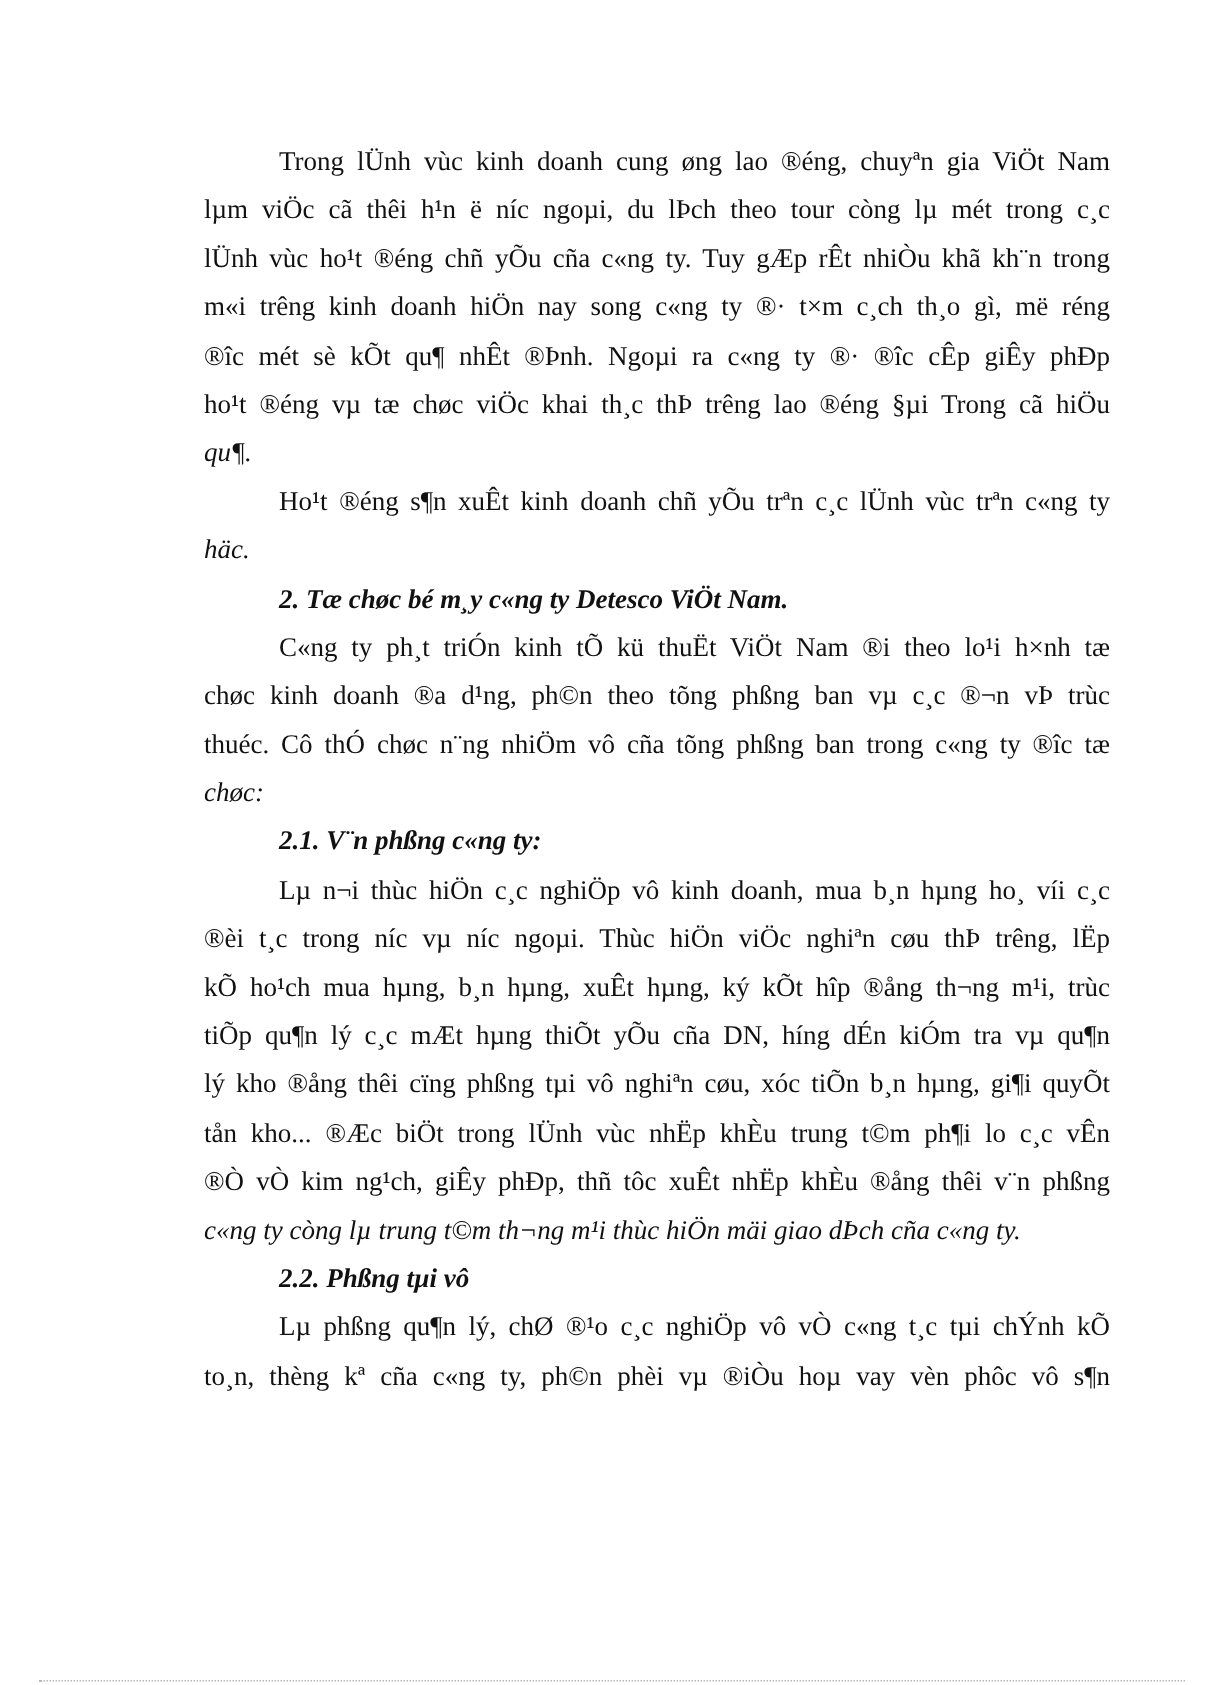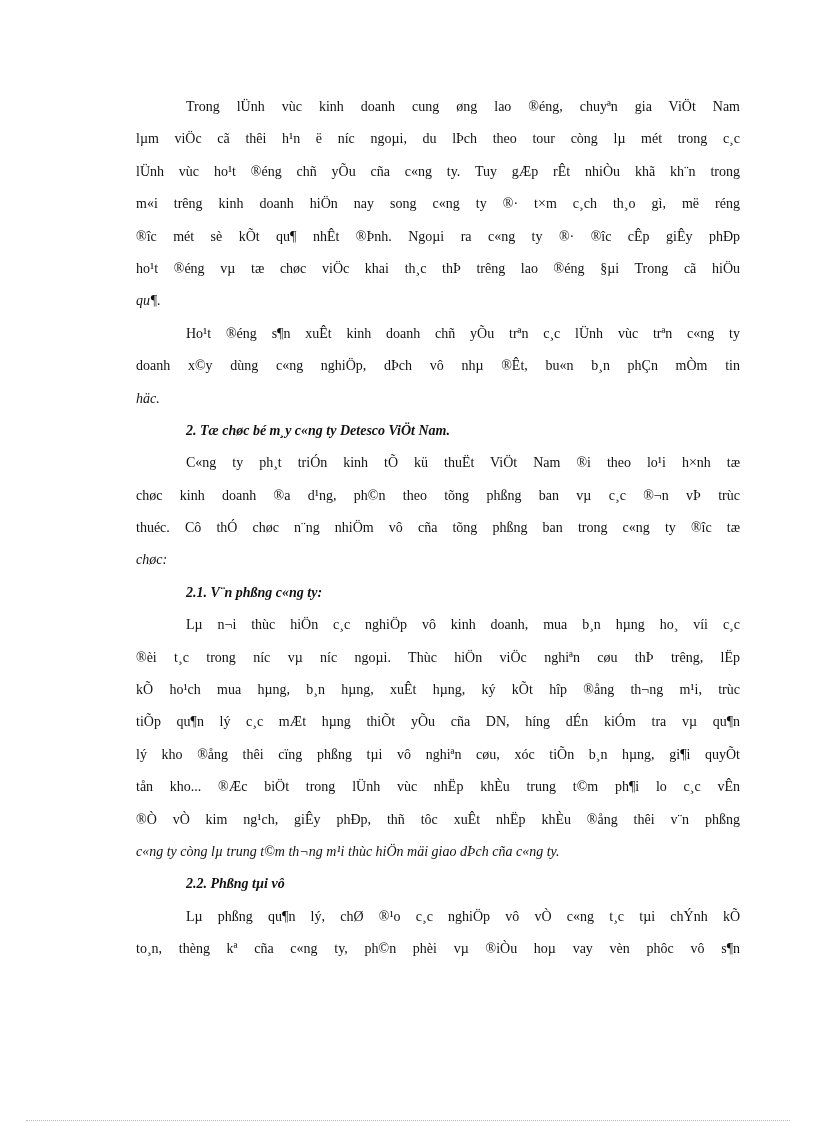--- a/index.html
+++ b/index.html
@@ -17,21 +17,21 @@
   }
   .page {
     position: absolute;
     left: 136px;
     top: 91px;
     width: 604px;
   }
   .line {
     height: 32.4px;
     line-height: 32.4px;
-    font-size: 14px;
+    font-size: 18px;
     white-space: nowrap;
     text-align: justify;
     text-align-last: justify;
   }
   .line.last {
     text-align-last: left;
     font-style: italic;
   }
   .line.indent {
     padding-left: 50px;
@@ -61,21 +61,20 @@
     <div class="line">lµm viÖc cã thêi h¹n ë níc ngoµi, du lÞch theo tour còng lµ mét trong c¸c</div>
     <div class="line">lÜnh vùc ho¹t ®éng chñ yÕu cña c«ng ty. Tuy gÆp rÊt nhiÒu khã kh¨n trong</div>
     <div class="line">m«i trêng kinh doanh hiÖn nay song c«ng ty ®· t×m c¸ch th¸o gì, më réng</div>
     <div class="line">®îc mét sè kÕt qu¶ nhÊt ®Þnh. Ngoµi ra c«ng ty ®· ®îc cÊp giÊy phÐp</div>
     <div class="line">ho¹t ®éng vµ tæ chøc viÖc khai th¸c thÞ trêng lao ®éng §µi Trong cã hiÖu</div>
     <div class="line last">qu¶.</div>
   </div>
 
   <div class="paragraph">
     <div class="line indent">Ho¹t ®éng s¶n xuÊt kinh doanh chñ yÕu trªn c¸c lÜnh vùc trªn c«ng ty</div>
-    <div class="line">doanh x©y dùng c«ng nghiÖp, dÞch vô nhµ ®Êt, bu«n b¸n phÇn mÒm tin</div>
     <div class="line last">häc.</div>
   </div>
 
   <div class="line indent last heading">2. Tæ chøc bé m¸y c«ng ty Detesco ViÖt Nam.</div>
 
   <div class="paragraph">
     <div class="line indent">C«ng ty ph¸t triÓn kinh tÕ kü thuËt ViÖt Nam ®i theo lo¹i h×nh tæ</div>
     <div class="line">chøc kinh doanh ®a d¹ng, ph©n theo tõng phßng ban vµ c¸c ®¬n vÞ trùc</div>
     <div class="line">thuéc. Cô thÓ chøc n¨ng nhiÖm vô cña tõng phßng ban trong c«ng ty ®îc tæ</div>
     <div class="line last">chøc:</div>

